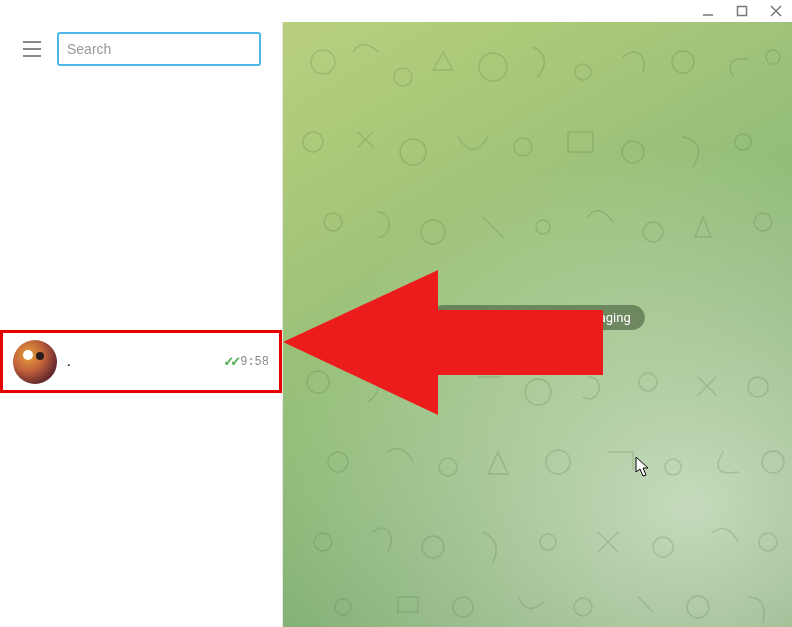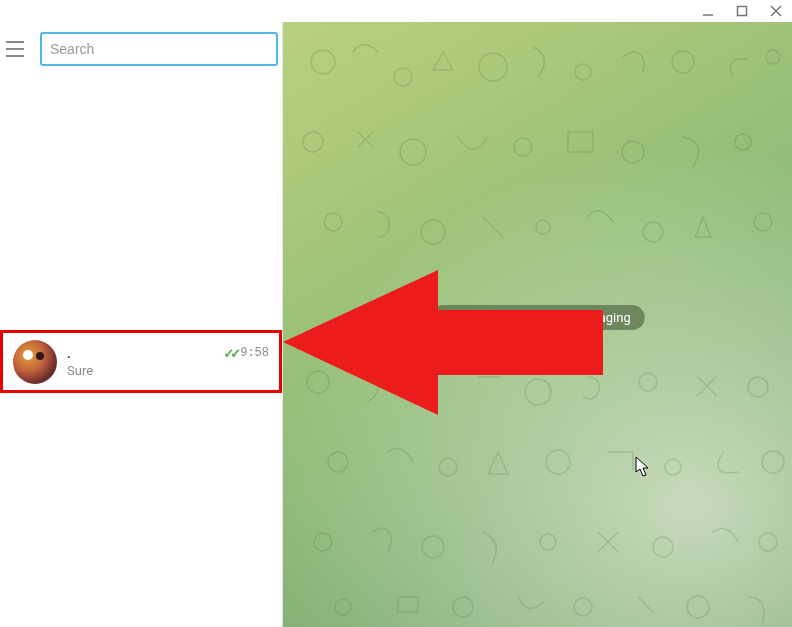--- a/index.html
+++ b/index.html
@@ -45,21 +45,21 @@
     background: #fff;
     border-right: 1px solid #e6e6e6;
     display: flex;
     flex-direction: column;
     position: relative;
   }
   .sidebar-top {
     height: 54px;
     display: flex;
     align-items: center;
-    padding: 0 4px;
+    padding: 0 21px;
     gap: 12px;
   }
   .hamburger {
     width: 24px;
     height: 24px;
     display: flex;
     flex-direction: column;
     justify-content: center;
     gap: 5px;
     cursor: pointer;
@@ -249,21 +249,20 @@
         <div class="chat-item">
           <div class="avatar"></div>
           <div class="chat-meta">
             <div class="chat-row1">
               <span class="chat-name">.</span>
               <span class="chat-time-wrap">
                 <span class="checks">✓✓</span>
                 <span class="chat-time">9:58</span>
               </span>
             </div>
-            <div class="chat-preview">Sure</div>
           </div>
         </div>
       </div>
     </div>
 
     <div class="main">
       <svg class="doodles" viewBox="0 0 509 605" preserveAspectRatio="xMidYMid slice">
         <g stroke="#4c6b3f" stroke-width="1.4" fill="none" stroke-linecap="round">
           <circle cx="40" cy="40" r="12"></circle>
             <path d="M70 30 q10 -15 25 0"></path>

